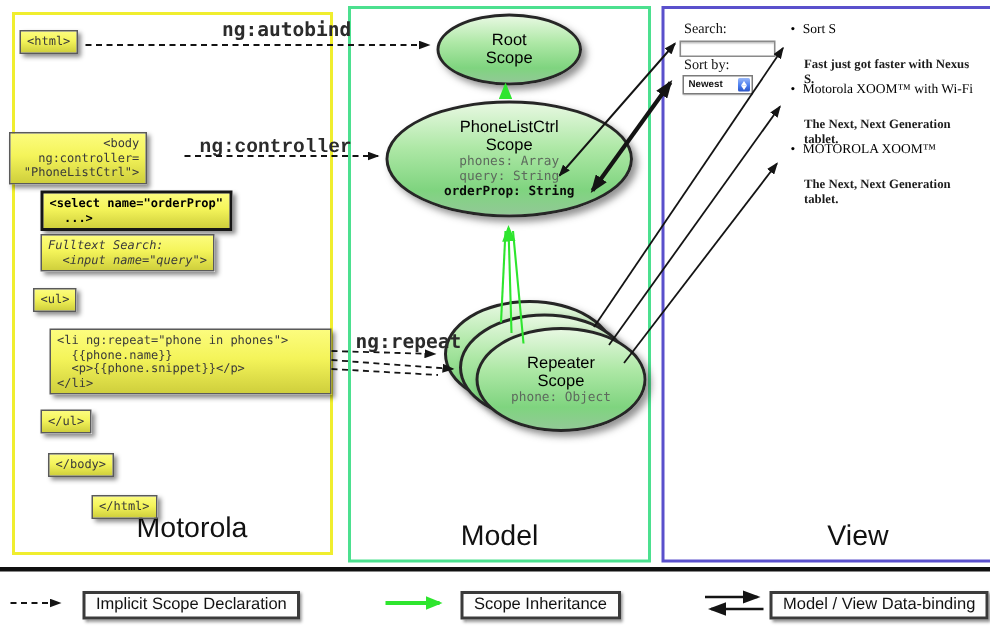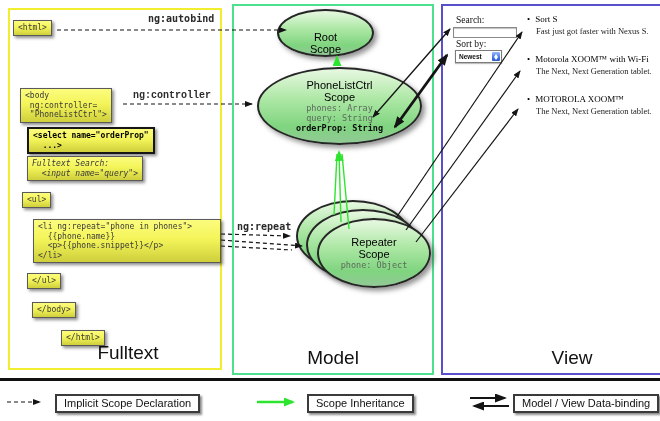--- a/index.html
+++ b/index.html
@@ -14,21 +14,21 @@
              font-size:19px;font-weight:normal;color:#111;}
   
   .code-box{position:absolute;background:linear-gradient(180deg,var(--box-yellow-top) 0%,#f4f45a 45%,var(--box-yellow-bottom) 100%);
             border:1px solid #5a5a5a;box-shadow:2px 2px 3px rgba(0,0,0,.45);
             padding:2px 4px;z-index:5;}
   .code-box .cl{font-family:"DejaVu Sans Mono",monospace;font-size:8px;line-height:9.5px;
                 color:#3a3a3a;white-space:pre;}
   .code-box.bold{border:2px solid #161616;}
   .code-box.bold .cl{font-weight:bold;color:#000;}
   .ng-label{position:absolute;font-family:"DejaVu Sans Mono",monospace;font-weight:bold;
-            font-size:10px;color:#2b2b2b;z-index:6;white-space:pre;}
+            font-size:13px;color:#2b2b2b;z-index:6;white-space:pre;}
   
   .scope{position:absolute;border:2px solid #262626;border-radius:50%;
          background:linear-gradient(180deg,var(--scope-fill-top) 0%,#aee8a6 40%,var(--scope-fill-bottom) 78%,#92c996 100%);
          box-shadow:3px 3px 5px rgba(40,40,40,.5);
          display:flex;flex-direction:column;align-items:center;justify-content:center;z-index:4;}
   .scope .t{font-size:11px;line-height:12px;color:#000;text-align:center;}
   .scope .p{font-family:"DejaVu Sans Mono",monospace;font-size:8.5px;line-height:10px;color:#5d6a5d;}
   .scope .p.bold{font-weight:bold;color:#0a0a0a;}
   .scope.empty{z-index:3;}
   
@@ -41,21 +41,21 @@
   .v-select .val{font-size:6.5px;font-weight:bold;line-height:11px;padding-left:3px;color:#111;}
   .v-select .stepper{position:absolute;right:1px;top:1px;bottom:1px;width:8px;border-radius:1px;
             background:linear-gradient(180deg,#9ab8f8,var(--select-blue) 55%,#2c55c5);}
   .v-select .stepper:before,.v-select .stepper:after{content:"";position:absolute;left:2px;
             border-left:2px solid transparent;border-right:2px solid transparent;}
   .v-select .stepper:before{top:1.5px;border-bottom:3px solid #fff;}
   .v-select .stepper:after{bottom:1.5px;border-top:3px solid #fff;}
   .v-item{position:absolute;z-index:5;width:128px;}
   .v-item .head{font-size:9px;color:#000;}
   .v-item .bullet{margin-right:5px;font-size:9px;}
-  .v-item .desc{font-size:8.5px;color:#1c1c1c;margin-top:2px;margin-left:9px;}
+  .v-item .desc{font-size:8.5px;color:#1c1c1c;margin-top:13px;margin-left:9px;font-weight:bold;}
   
   .separator{position:absolute;left:0;top:378px;width:660px;height:3px;background:#101010;}
   .legend-box{position:absolute;top:394px;height:13px;background:#fdfdfd;border:2px solid #3a3a3a;
               box-shadow:1.5px 1.5px 2px rgba(0,0,0,.45);font-size:11px;line-height:13px;
               padding:1px 7px;color:#111;white-space:nowrap;z-index:5;}
   
   .overlay{position:absolute;left:0;top:0;z-index:40;pointer-events:none;}
   .ln{fill:none;stroke:var(--arrow-black);}
   .ln.dash{stroke-width:1.2;stroke-dasharray:4 3;}
   .ln.thin{stroke-width:1.2;}
@@ -67,33 +67,33 @@
   .ln.green-leg{stroke:var(--inheritance-green);stroke-width:2.6;}
   .mk-black{fill:var(--arrow-black);}
   .mk-green{fill:var(--inheritance-green);}
 </style>
 </head>
 <body>
 
 <div class="stage">
 
   <section class="col col-template">
-    <h2 class="col-label" style="padding-left:26px;">Fulltext</h2>
+    <h2 class="col-label" style="padding-left:26px;">Motorola</h2>
   </section>
   <section class="col col-model">
     <h2 class="col-label">Model</h2>
   </section>
   <section class="col col-view">
     <h2 class="col-label" style="padding-left:20px;">View</h2>
   </section>
 
   <div class="code-box" style="left:13px;top:20px;">
     <div class="cl">&lt;html&gt;</div>
   </div>
-  <div class="code-box" style="left:20px;top:88px;">
+  <div class="code-box" style="left:6px;top:88px;text-align:right;">
     <div class="cl">&lt;body</div>
     <div class="cl"> ng:controller=</div>
     <div class="cl"> "PhoneListCtrl"&gt;</div>
   </div>
   <div class="code-box bold" style="left:27px;top:127px;">
     <div class="cl">&lt;select name="orderProp"</div>
     <div class="cl">  ...&gt;</div>
   </div>
   <div class="code-box" style="left:27px;top:156px;font-style:italic;">
     <div class="cl">Fulltext Search:</div>
@@ -115,21 +115,21 @@
     <div class="cl">&lt;/body&gt;</div>
   </div>
   <div class="code-box" style="left:13px;top:330px;margin-left:48px;">
     <div class="cl">&lt;/html&gt;</div>
   </div>
 
   <span class="ng-label" style="left:148px;top:13px;">ng:autobind</span>
   <span class="ng-label" style="left:133px;top:90px;font-family:Liberation Mono, monospace;">ng:controller</span>
   <span class="ng-label" style="left:237px;top:221px;">ng:repeat</span>
 
-  <div class="scope" style="left:277px;top:9px;width:93px;height:44px;justify-content:flex-end;">
+  <div class="scope" style="left:291px;top:9px;width:93px;height:44px;">
     <div class="t">Root</div>
     <div class="t">Scope</div>
   </div>
   <div class="scope" style="left:257px;top:67px;width:161px;height:74px;">
     <div class="t">PhoneListCtrl</div>
     <div class="t">Scope</div>
     <div class="p">phones: Array</div>
     <div class="p">query: String</div>
     <div class="p bold">orderProp: String</div>
   </div>

